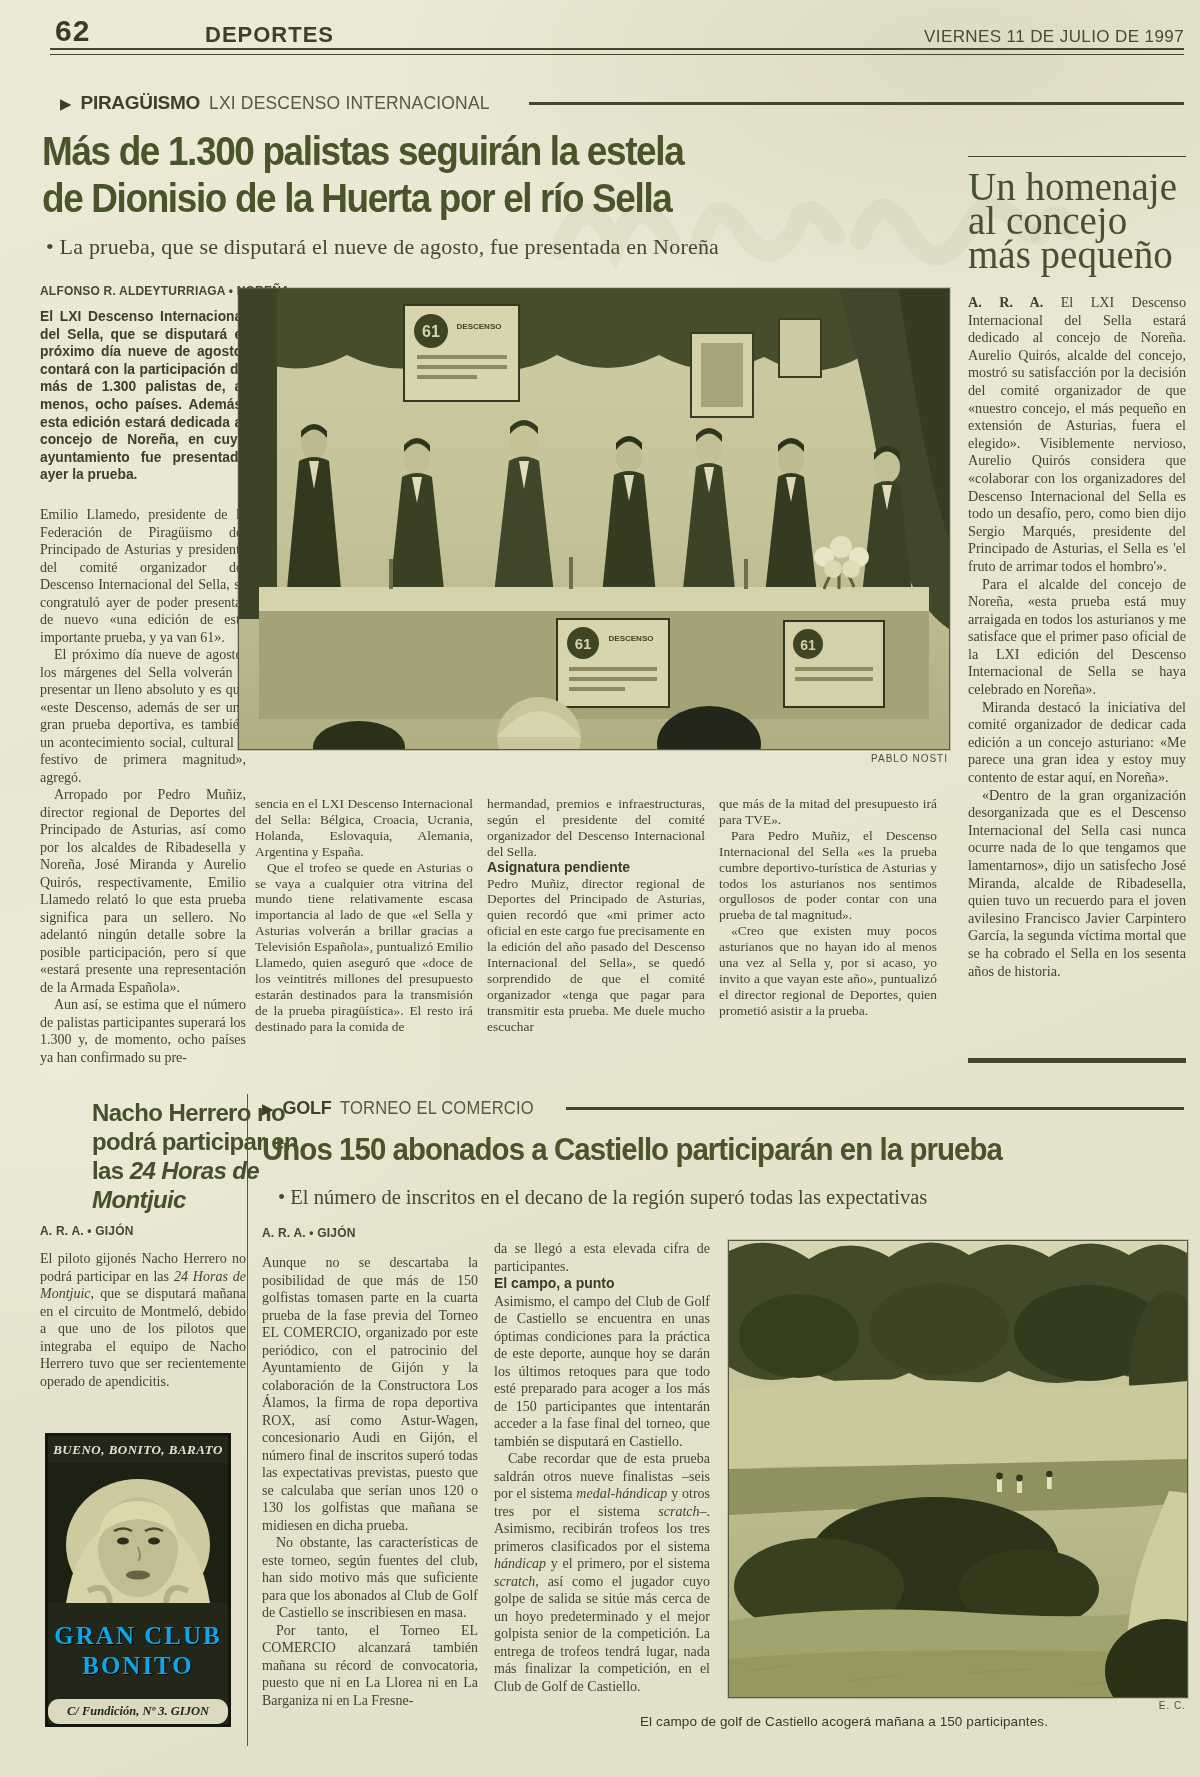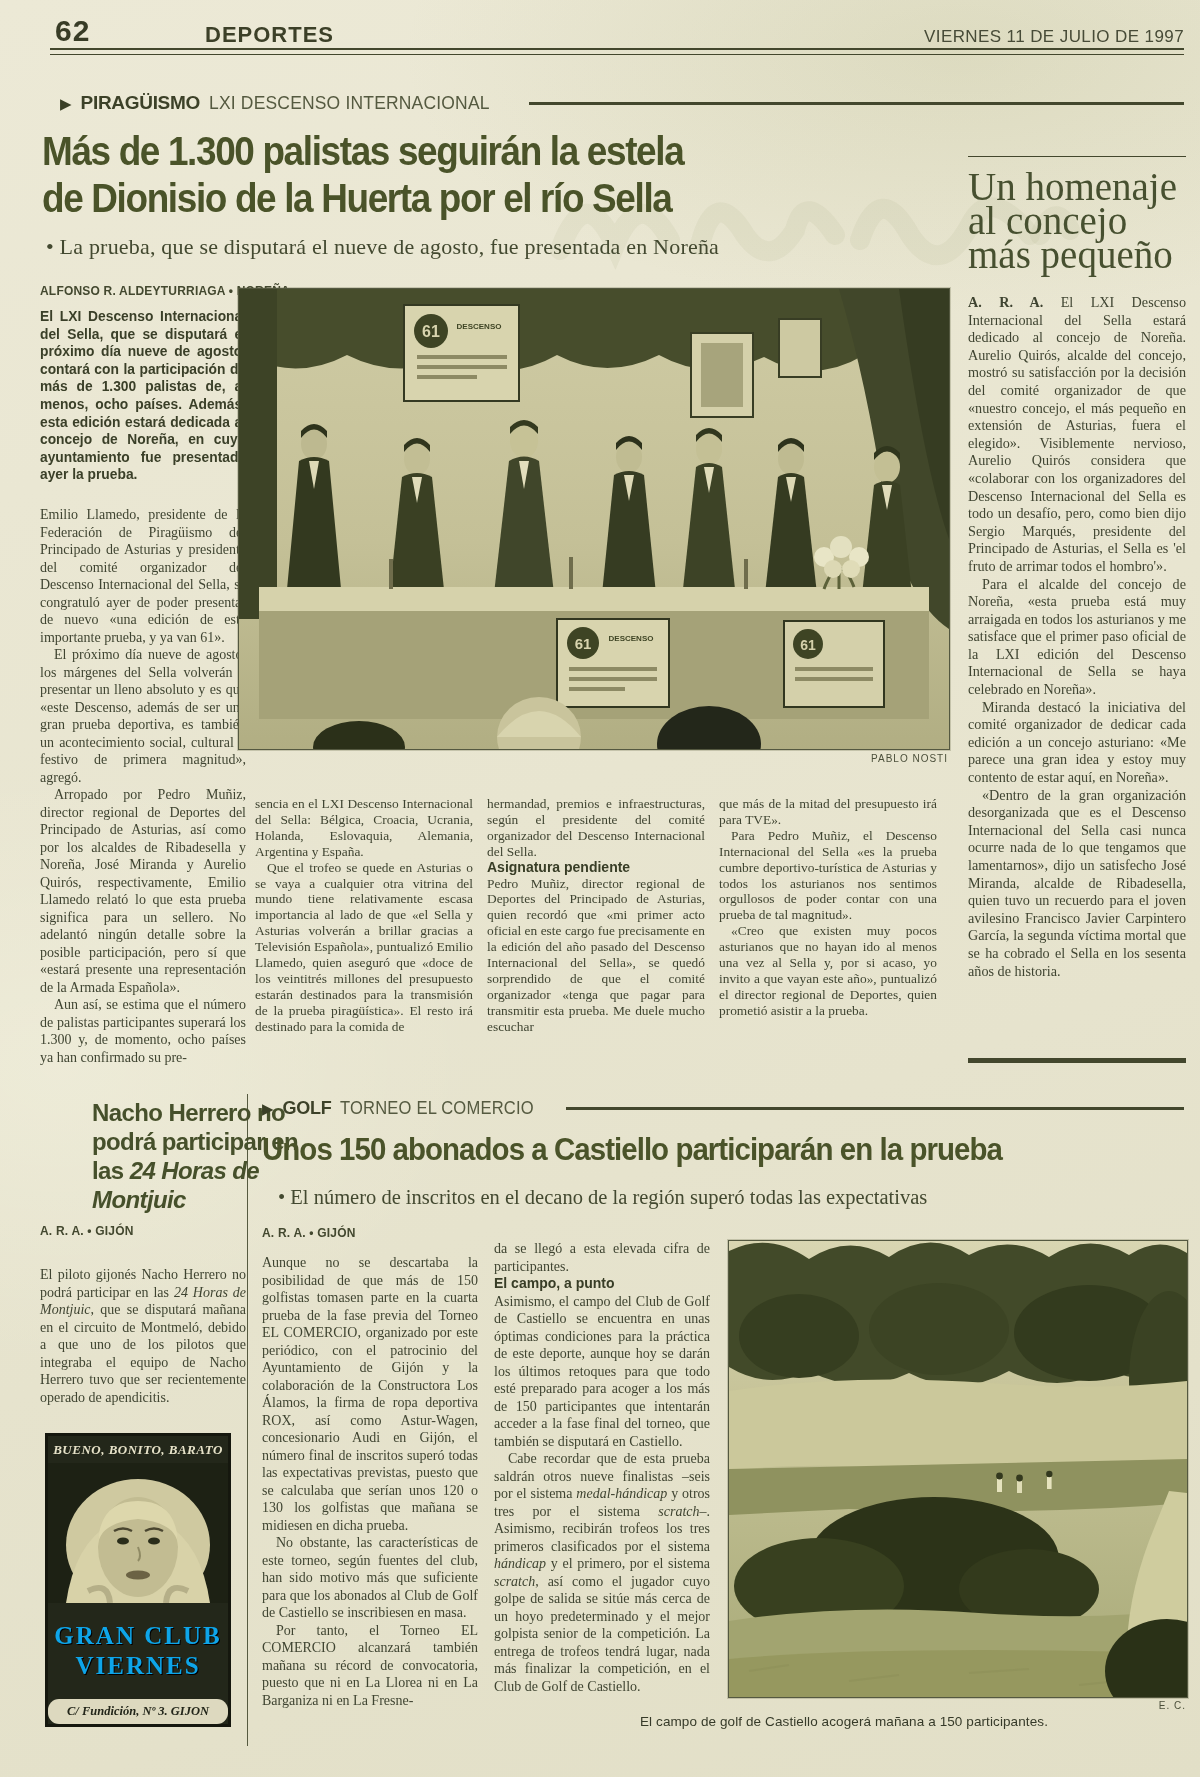--- a/index.html
+++ b/index.html
@@ -243,42 +243,42 @@
   <div class="abs serifsm" style="left:719px;top:796px;width:218px;">
     <p>que más de la mitad del presupuesto irá para TVE».</p>
     <p>Para Pedro Muñiz, el Descenso Internacional del Sella «es la prueba cumbre deportivo-turística de Asturias y todos los asturianos nos sentimos orgullosos de poder contar con una prueba de tal magnitud».</p>
     <p>«Creo que existen muy pocos asturianos que no hayan ido al menos una vez al Sella y, por si acaso, yo invito a que vayan este año», puntualizó el director regional de Deportes, quien prometió asistir a la prueba.</p>
   </div>
 
   <div class="abs vdivider" style="left:247px;top:1094px;height:652px;"></div>
 
   <div class="abs nachohead" style="left:44px;top:1098px;width:210px;margin-left:48px;"><span>Nacho Herrero no podrá participar en las </span><i>24 Horas de Montjuic</i></div>
   <div class="abs byline" style="left:40px;top:1224px;">A. R. A. • GIJÓN</div>
-  <div class="abs serifcol" style="left:40px;top:1250px;width:206px;margin-top:16px;">
+  <div class="abs serifcol" style="left:40px;top:1250px;width:206px;">
     <p><span>El piloto gijonés Nacho Herrero no podrá participar en las </span><i>24 Horas de Montjuic</i><span>, que se disputará mañana en el circuito de Montmeló, debido a que uno de los pilotos que integraba el equipo de Nacho Herrero tuvo que ser recientemente operado de apendicitis.</span></p>
   </div>
 
   <div class="abs adbox" style="left:45px;top:1433px;width:186px;height:294px;box-sizing:border-box;">
     <div class="adtop">BUENO, BONITO, BARATO</div>
     <svg width="180" height="140" viewBox="0 0 180 140">
       <rect width="180" height="140" fill="#1d2114"></rect>
       <ellipse cx="90" cy="82" rx="72" ry="66" fill="#cfc9a0"></ellipse>
       <path d="M18,140 Q30,60 90,52 Q150,60 162,140 Z" fill="#d8d2a8"></path>
       <ellipse cx="90" cy="84" rx="40" ry="50" fill="#c2bc92"></ellipse>
       <path d="M50,84 Q50,38 90,38 Q130,38 130,84 Q130,60 90,56 Q50,60 50,84 Z" fill="#ddd7ac"></path>
       <ellipse cx="75" cy="78" rx="6" ry="3.6" fill="#2a2d1a"></ellipse>
       <ellipse cx="106" cy="78" rx="6" ry="3.6" fill="#2a2d1a"></ellipse>
       <path d="M66,68 Q75,63 84,68 M97,68 Q106,63 115,68" stroke="#4a4630" stroke-width="2.5" fill="none"></path>
       <path d="M90,84 Q94,94 90,98" stroke="#8f8a64" stroke-width="2" fill="none"></path>
       <ellipse cx="90" cy="112" rx="12" ry="4.5" fill="#6b6244"></ellipse>
       <path d="M40,128 Q60,118 62,140 M140,128 Q120,118 118,140" stroke="#b5af88" stroke-width="6" fill="none"></path>
     </svg>
     <div class="adbrand">
       <div>GRAN CLUB</div>
-      <div>VIERNES</div>
+      <div>BONITO</div>
     </div>
     <div class="adaddr">C/ Fundición, Nº 3. GIJON</div>
   </div>
 
   <div class="abs kicker small" style="left:262px;right:16px;top:1098px;">
     <span class="arrow">▶</span>
     <span class="klabel">GOLF</span>
     <span class="kdetail">TORNEO EL COMERCIO</span>
     <span class="krule"></span>
   </div>

